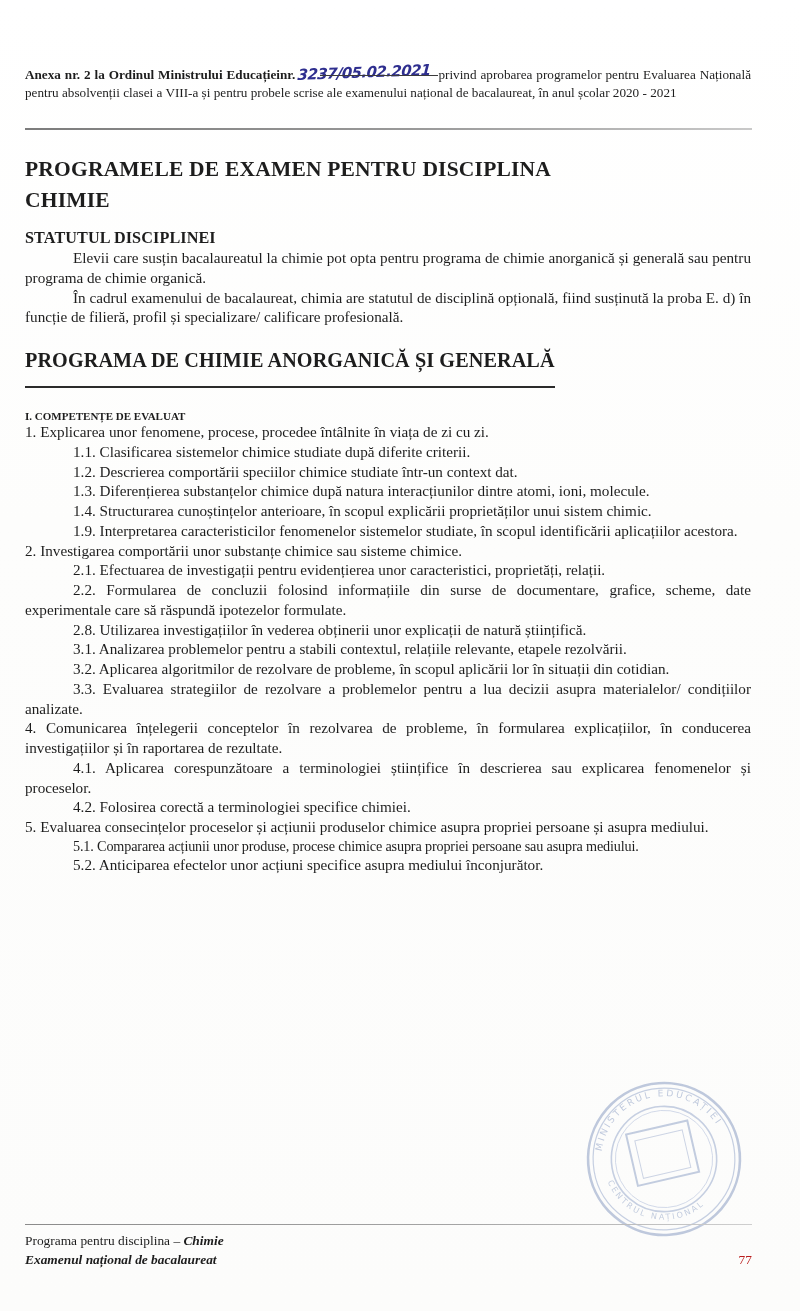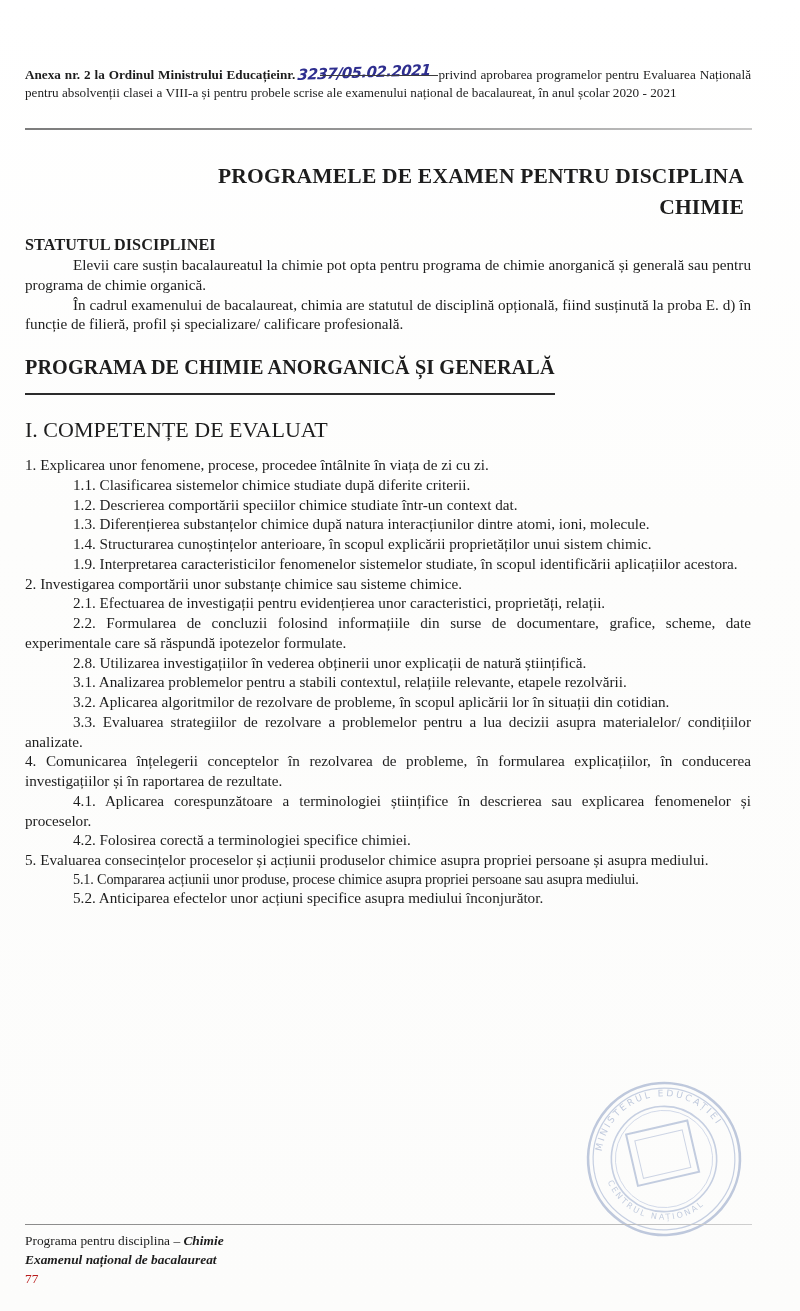--- a/index.html
+++ b/index.html
@@ -79,23 +79,23 @@
     position: absolute;
     left: 25px;
     top: 128px;
     width: 727px;
     height: 2px;
     background: linear-gradient(90deg, #7c7c7c 0%, #9a9a9a 55%, #c9c9c9 100%);
   }
 
   
   .doc-title {
-    margin: 7px;
+    margin: 0;
     padding-top: 26px;
-    text-align: right;
+    text-align: left;
     font-weight: bold;
     font-size: 21.5px;
     letter-spacing: 0.2px;
     line-height: 1.42;
   }
   .title-line2 {
     display: block;
   }
 
   .section-heading {
@@ -117,23 +117,23 @@
     margin: 22px 0 0 0;
     font-weight: bold;
     font-size: 20.2px;
     letter-spacing: 0.1px;
     display: inline-block;
     border-bottom: 2px solid #2b2b2b;
     padding-bottom: 14px;
   }
 
   .comp-title {
-    margin: 22px 0 12px 0;
-    font-weight: normal;
-    font-size: 22px;
+    margin: 22px 0 0 0;
+    font-weight: bold;
+    font-size: 11px;
   }
 
   .comp-item {
     margin: 0;
     font-weight: normal;
     font-size: 15.2px;
     line-height: 1.30;
     text-align: justify;
   }
 
@@ -179,21 +179,20 @@
   }
   .footer-l1 { margin: 0; }
   .footer-l1 em { font-weight: bold; font-style: italic; }
   .footer-l2 {
     margin: 0;
     font-weight: bold;
     font-style: italic;
     display: flex;
     justify-content: space-between;
     align-items: baseline;
-    flex-direction: column;
   }
   .page-num {
     font-weight: normal;
     font-style: normal;
     font-size: 13.4px;
     color: #b91c1c;
   }
 </style>
 </head>
 <body>

